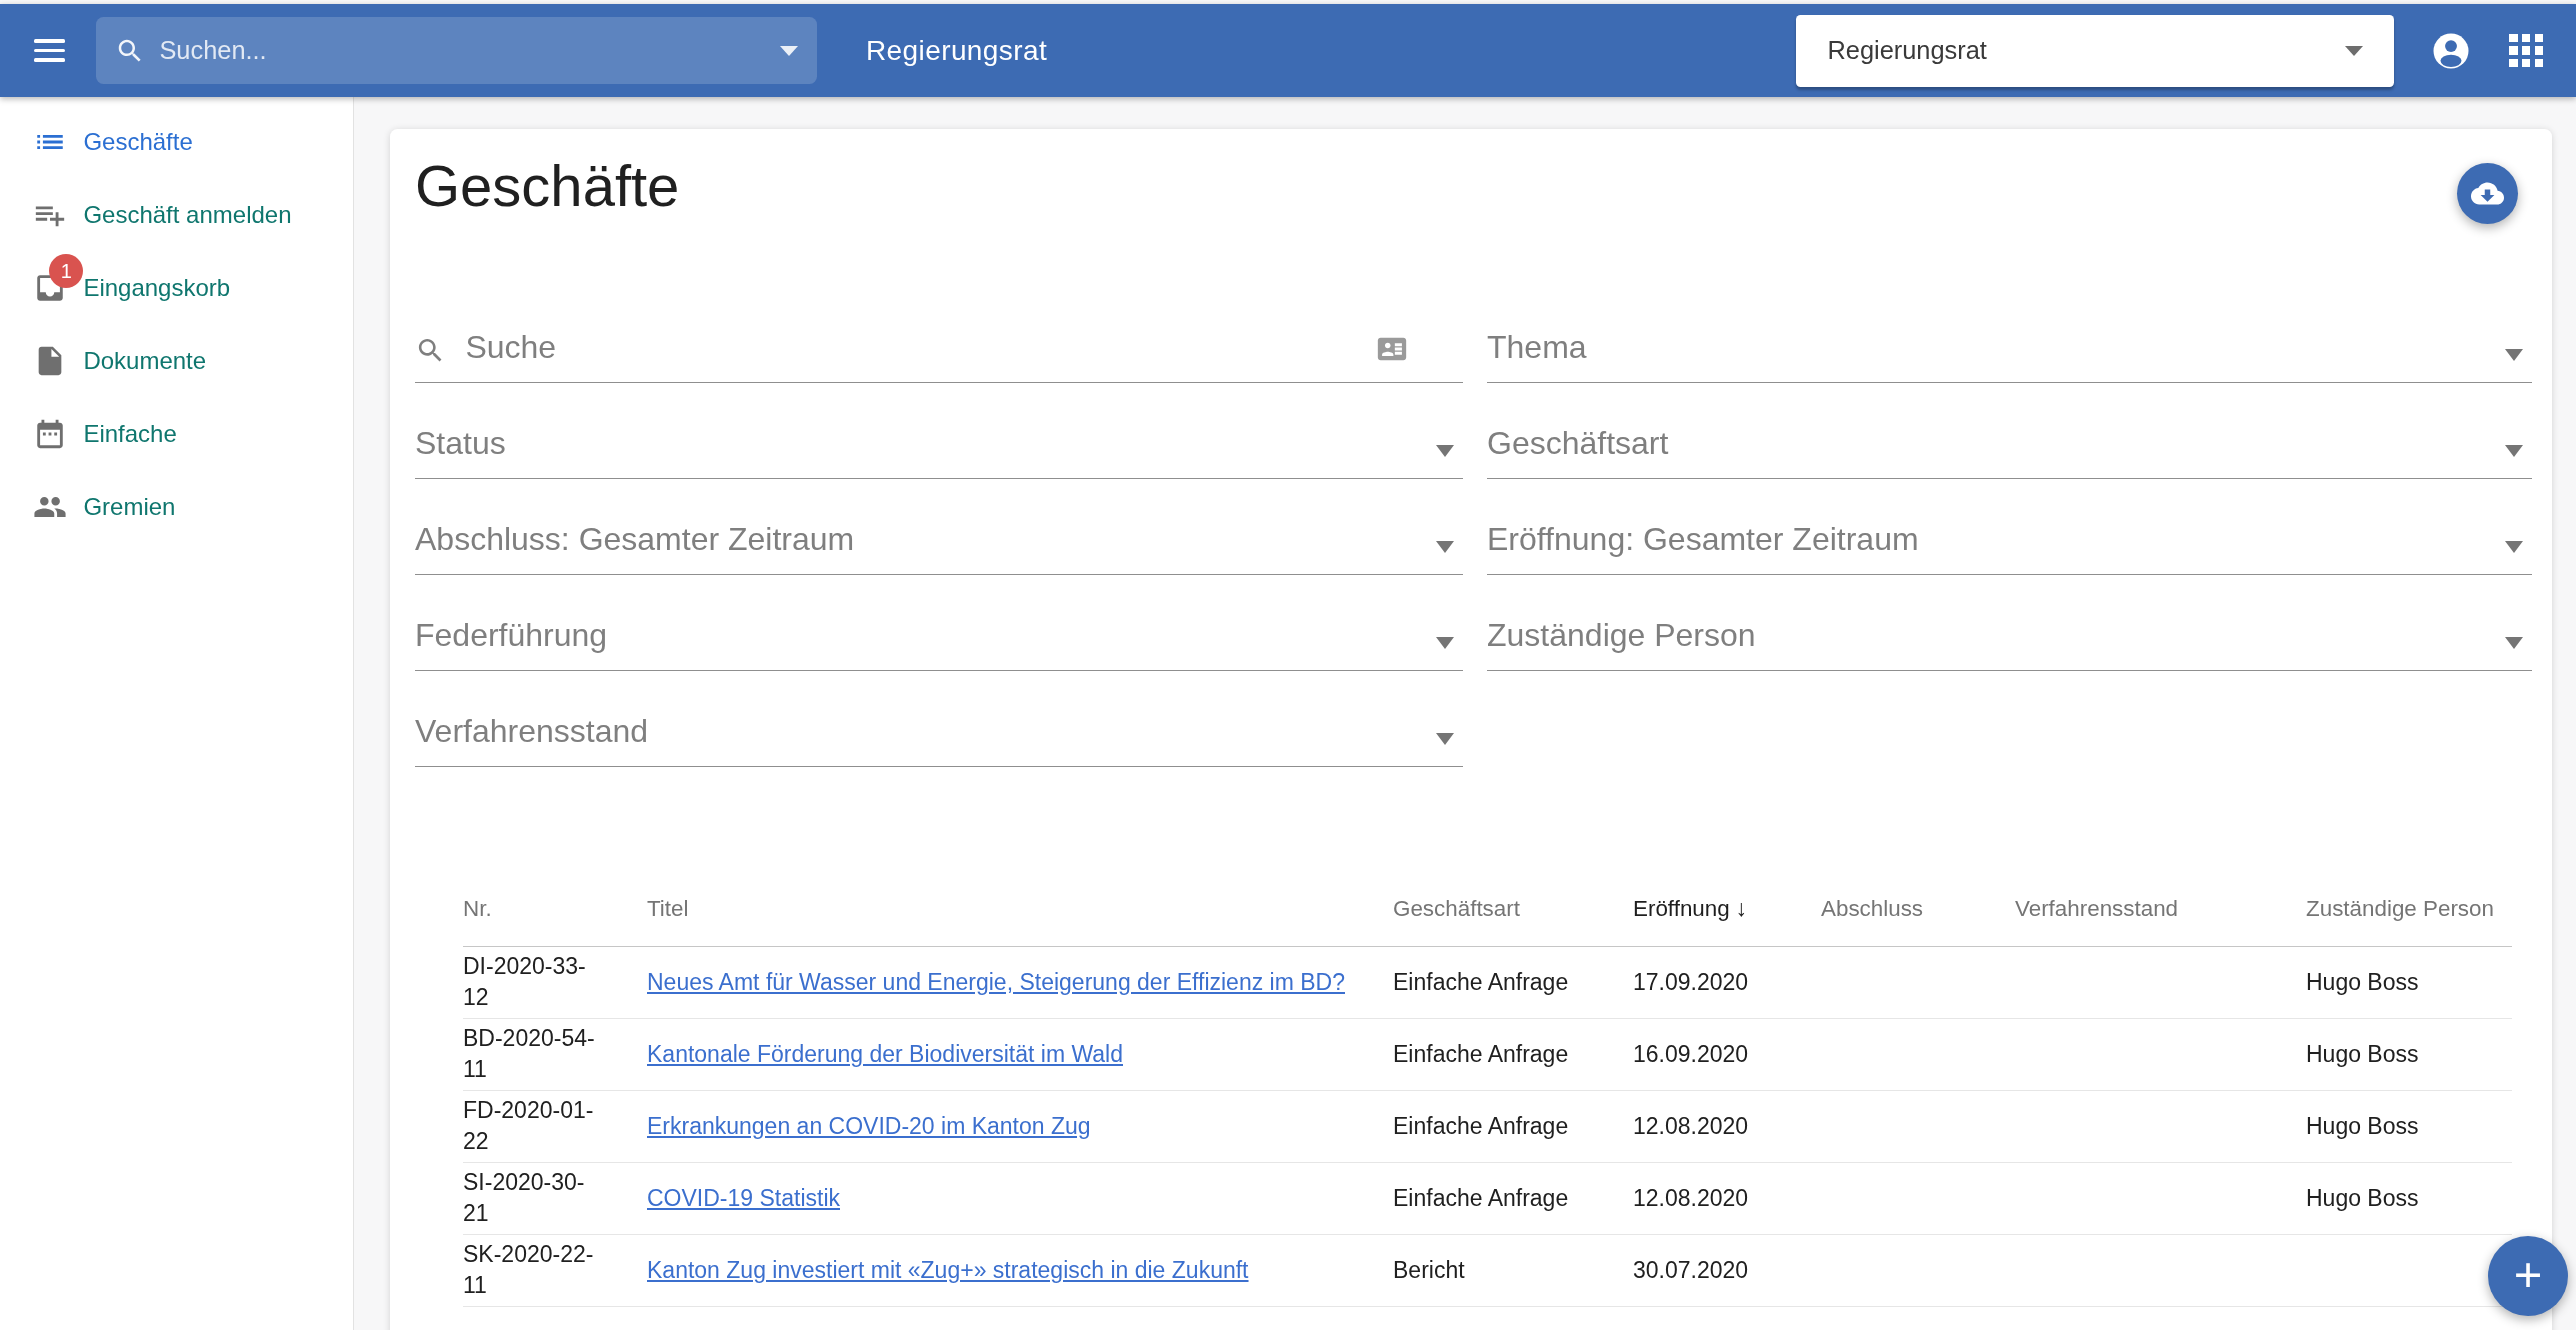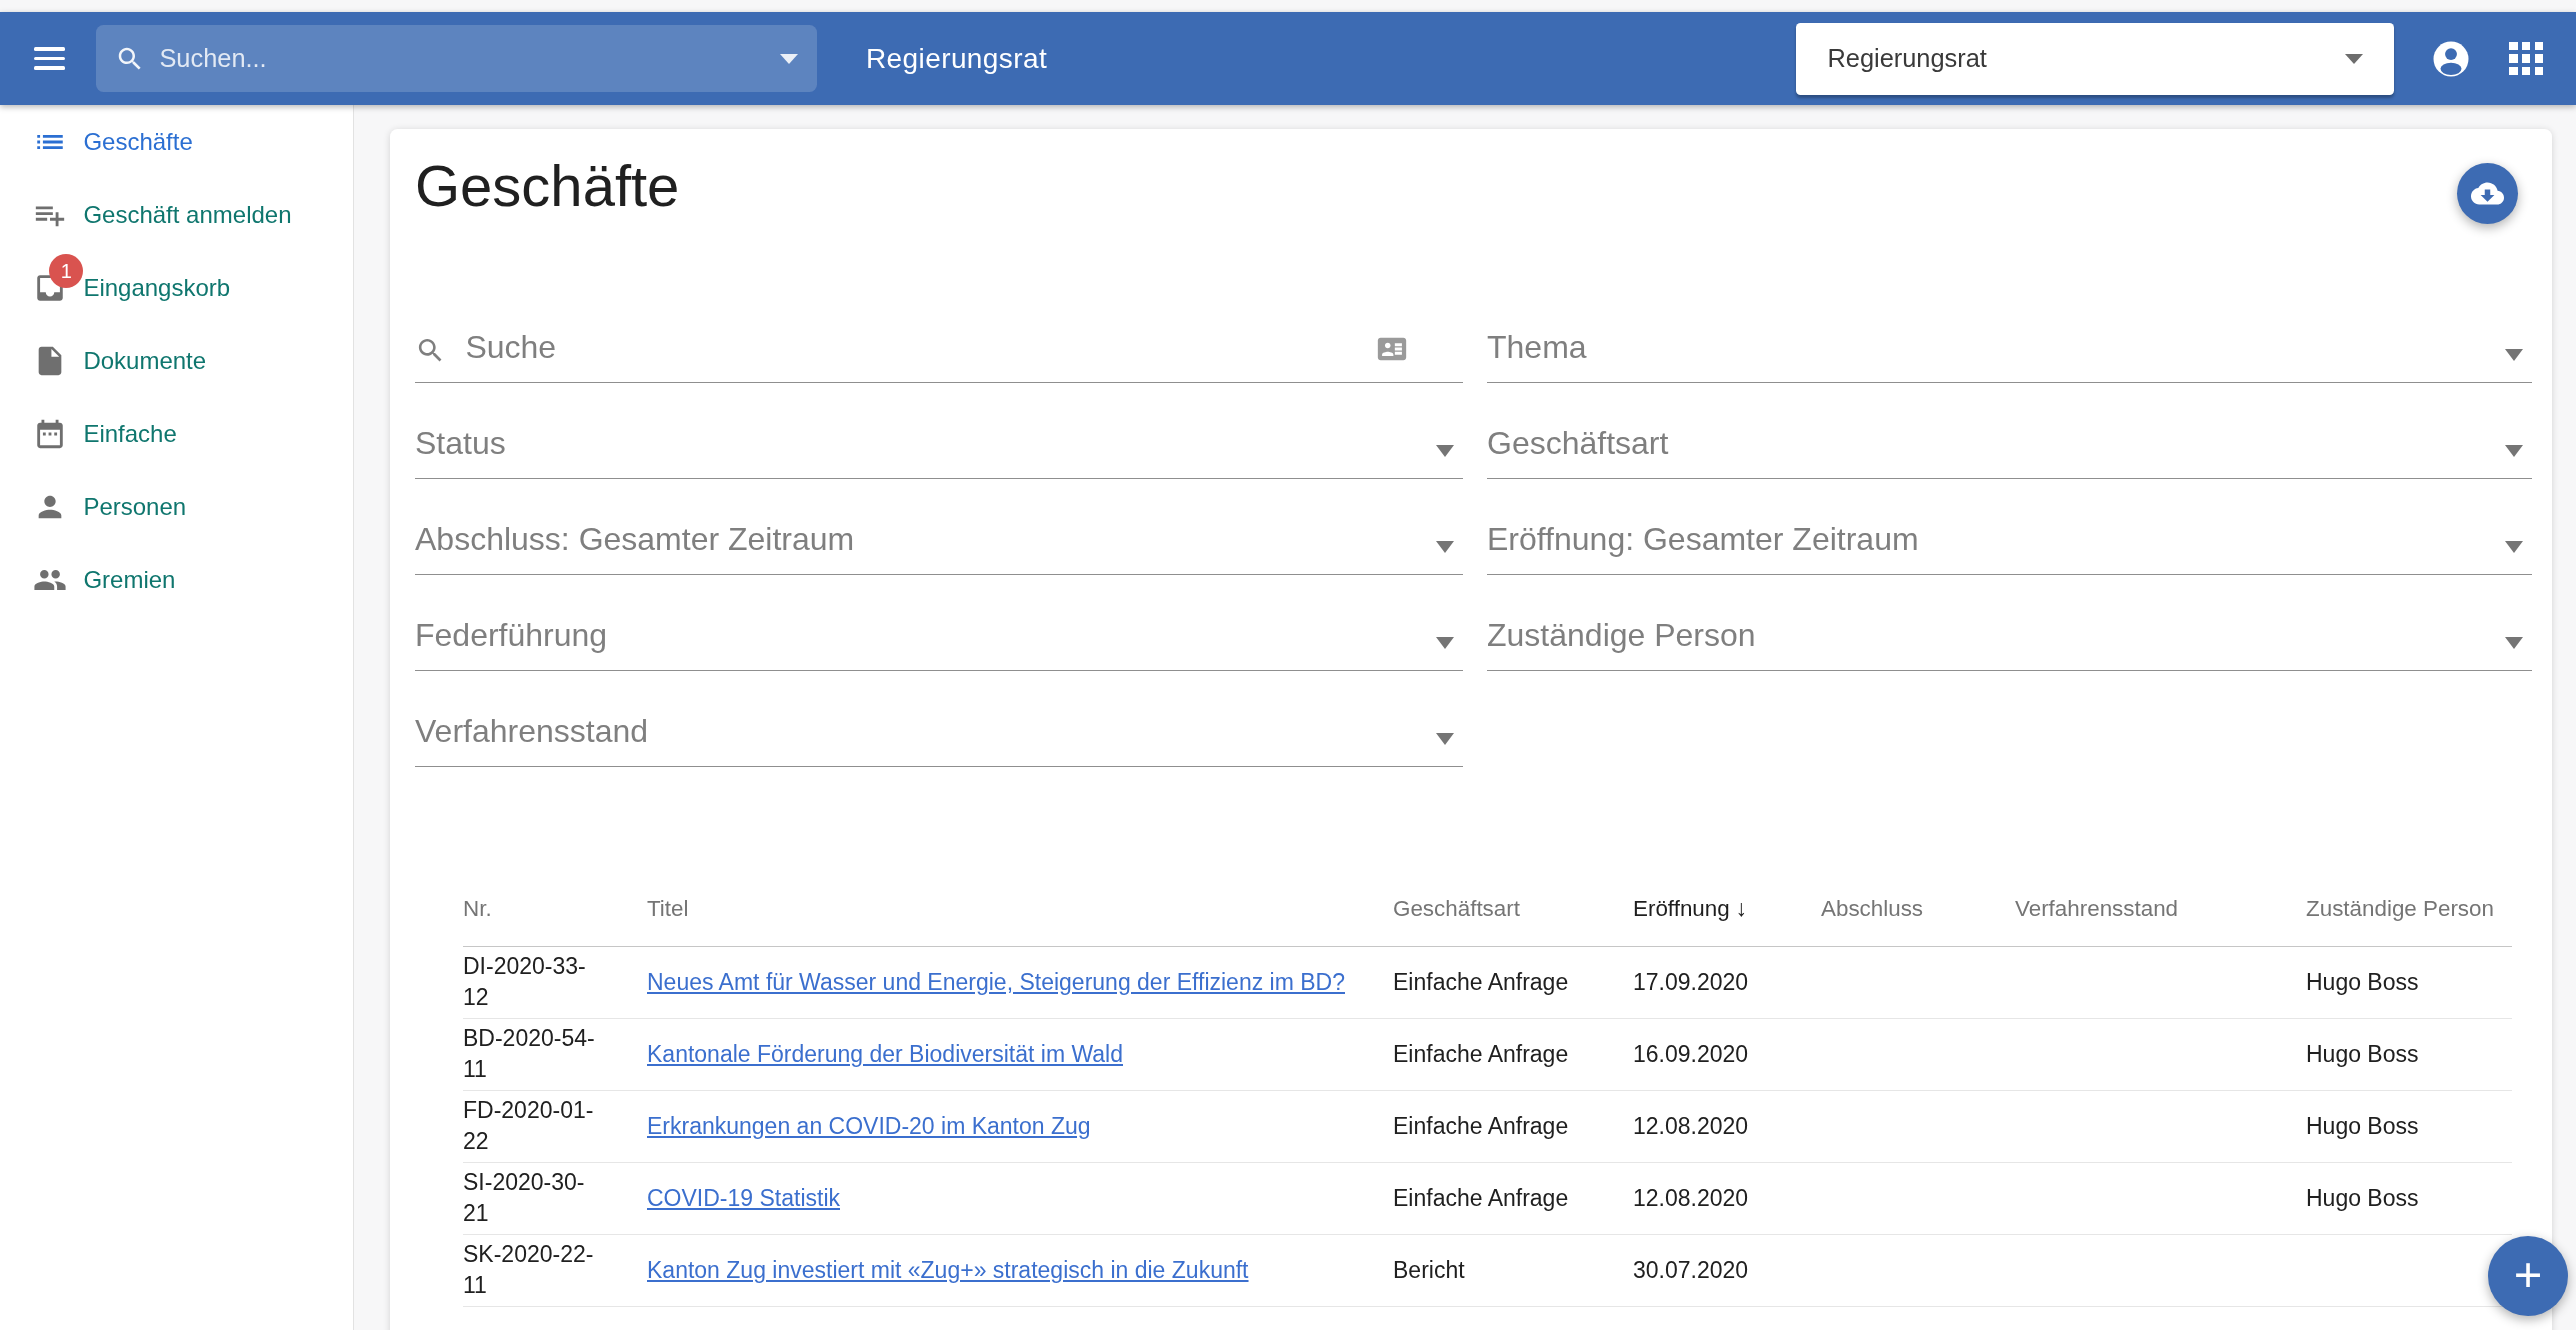--- a/index.html
+++ b/index.html
@@ -1,20 +1,20 @@
 <!DOCTYPE html>
 <html style="font-size:12px"><head>
 <meta charset="utf-8">
 <style>
   html,body{margin:0;padding:0;width:2576px;height:1331px;overflow:hidden;
     font-family:"Liberation Sans","DejaVu Sans",sans-serif;background:#f7f7f8;}
   *{box-sizing:border-box;}
 
   
-  .topbar{position:absolute;top:12px;left:0;right:0;height:93px;background:#3d6bb3;
+  .topbar{position:absolute;top:4px;left:0;right:0;height:93px;background:#3d6bb3;
     display:flex;align-items:center;box-shadow:0 2.2px 6px rgba(0,0,0,.28);z-index:20;}
   .hamburger{margin-left:34px;width:31px;display:flex;flex-direction:column;gap:6px;cursor:pointer;}
   .hamburger i{display:block;height:3.7px;background:#fff;border-radius:1.5px;}
   .searchbox{margin-left:31px;width:721px;height:67px;background:rgba(255,255,255,.17);
     border-radius:7.5px;display:flex;align-items:center;padding:0 19.4px;}
   .searchbox .sicon{width:30px;height:30px;flex:0 0 auto;color:rgba(255,255,255,.92);}
   .searchbox .sicon svg{width:30px;height:30px;display:block;}
   .searchbox input{flex:1;margin-left:12px;background:transparent;border:none;outline:none;
     color:#fff;font-size:25.4px;font-family:inherit;}
   .searchbox input::placeholder{color:rgba(255,255,255,.82);}
@@ -172,28 +172,20 @@
         <span class="side-icon">
           <svg viewBox="0 0 24 24">
             <path fill="currentColor" d="M9 11H7v2h2v-2zm4 0h-2v2h2v-2zm4 0h-2v2h2v-2zm2-7h-1V2h-2v2H8V2H6v2H5c-1.11 0-1.99.9-1.99 2L3 20c0 1.1.89 2 2 2h14c1.1 0 2-.9 2-2V6c0-1.1-.9-2-2-2zm0 16H5V9h14v11z"></path>
           </svg>
         </span>
         <span class="side-label">Einfache</span>
       </div>
       <div class="side-item">
         <span class="side-icon">
           <svg viewBox="0 0 24 24">
-            <path fill="currentColor" d="M12 12c2.21 0 4-1.79 4-4s-1.79-4-4-4-4 1.79-4 4 1.79 4 4 4zm0 2c-2.67 0-8 1.34-8 4v2h16v-2c0-2.66-5.33-4-8-4z"></path>
-          </svg>
-        </span>
-        <span class="side-label">Personen</span>
-      </div>
-      <div class="side-item">
-        <span class="side-icon">
-          <svg viewBox="0 0 24 24">
             <path fill="currentColor" d="M16 11c1.66 0 2.99-1.34 2.99-3S17.66 5 16 5c-1.66 0-3 1.34-3 3s1.34 3 3 3zm-8 0c1.66 0 2.99-1.34 2.99-3S9.66 5 8 5C6.34 5 5 6.34 5 8s1.34 3 3 3zm0 2c-2.33 0-7 1.17-7 3.5V19h14v-2.5c0-2.33-4.67-3.5-7-3.5zm8 0c-.29 0-.62.02-.97.05 1.16.84 1.97 1.97 1.97 3.45V19h6v-2.5c0-2.33-4.67-3.5-7-3.5z"></path>
           </svg>
         </span>
         <span class="side-label">Gremien</span>
       </div>
     </nav>
 </aside>
 
 <main class="content">
   <section class="card">

